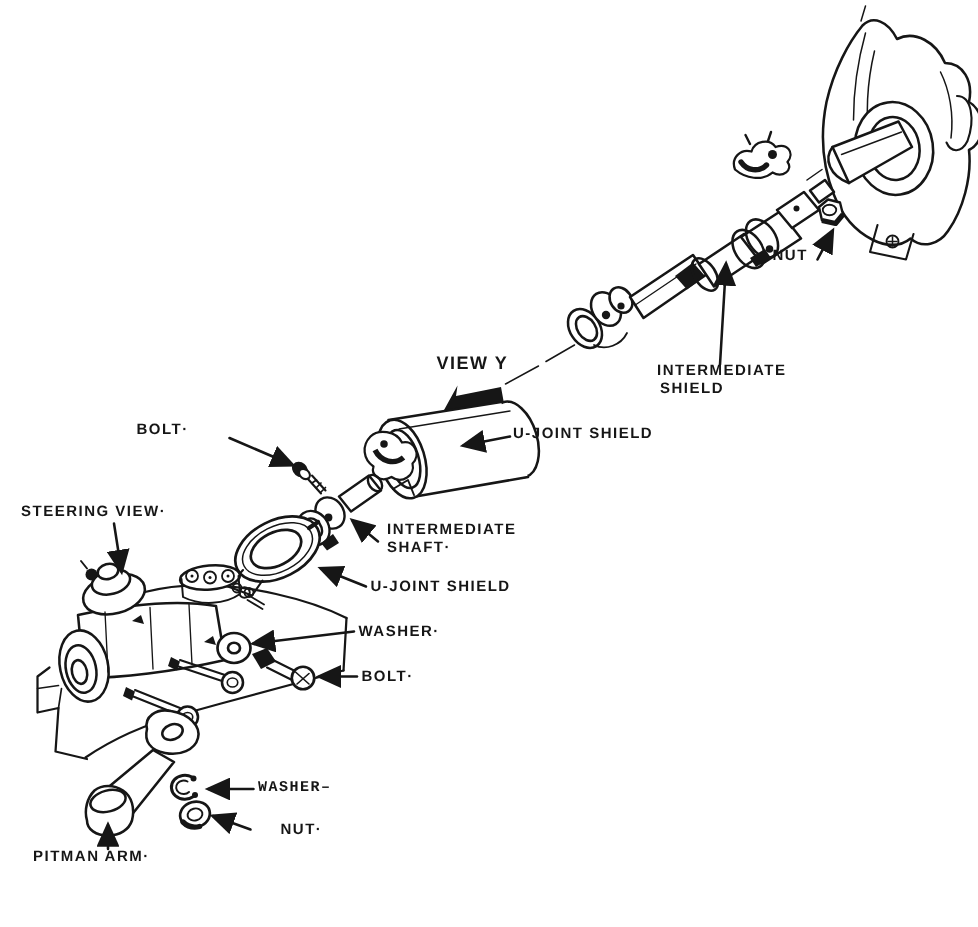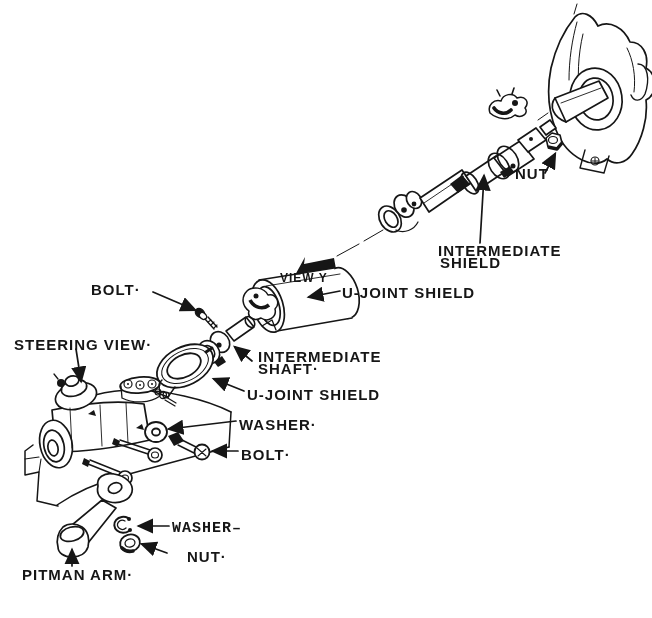--- a/index.html
+++ b/index.html
@@ -1,23 +1,23 @@
 <!DOCTYPE html>
 <html><head>
 <meta charset="utf-8">
 <style>
   html,body{margin:0;padding:0;background:#ffffff;}
   #stage{position:relative;width:652px;height:618px;background:#ffffff;overflow:hidden;
          font-family:"Liberation Sans",sans-serif;}
   #art{position:absolute;left:0;top:0;}
-  .lb{position:absolute;font-weight:bold;font-size:15px;letter-spacing:1px;
+  .lb{position:absolute;font-weight:bold;font-size:10px;letter-spacing:1px;
       white-space:nowrap;color:#161616;line-height:1;}
   .lb-bolt-upper{left:91px;top:282px;}
   .lb-steering-gear{left:14px;top:337px;}
-  .lb-view-y{left:280px;top:236px;font-size:12px;margin-top:36px;}
+  .lb-view-y{left:291px;top:236px;font-size:12px;}
   .lb-ujs-upper{left:342px;top:285px;}
   .lb-int-c1{left:258px;top:349px;}
   .lb-int-c2{left:258px;top:361px;}
   .lb-ujs-lower{left:247px;top:387px;}
   .lb-washer-mid{left:239px;top:417px;}
   .lb-bolt-mid{left:241px;top:447px;}
   .lb-washer-bot{left:172px;top:521px;font-family:Liberation Mono, monospace;}
   .lb-nut-bot{left:171px;top:549px;padding-left:16px;}
   .lb-pitman{left:22px;top:567px;}
   .lb-nut-top{left:515px;top:166px;}

